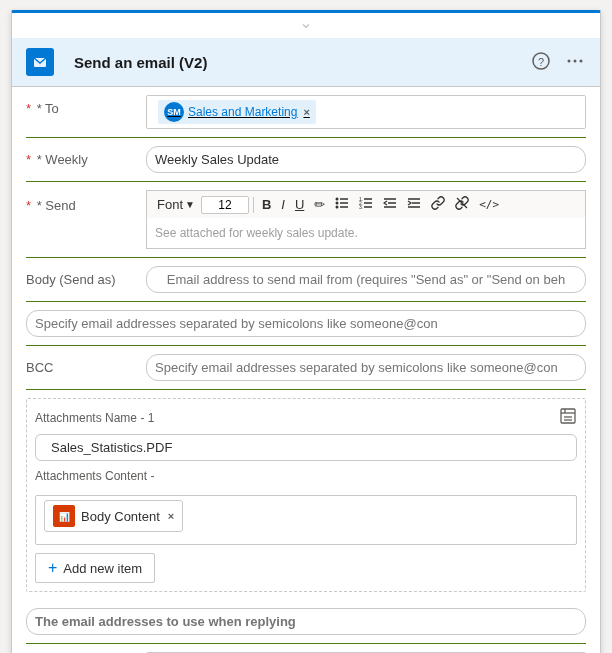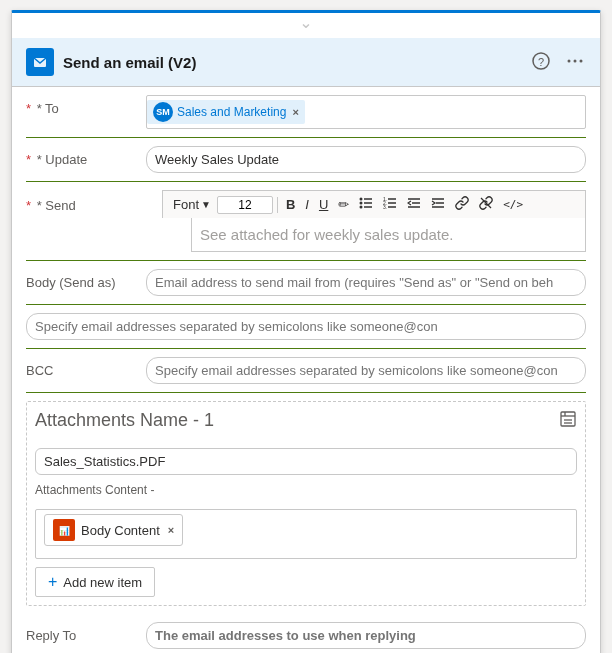--- a/index.html
+++ b/index.html
@@ -24,21 +24,21 @@
       display: flex;
       align-items: center;
       justify-content: space-between;
       padding: 10px 14px;
       background: #e6f2fb;
       border-bottom: 1px solid #c8c8c8;
     }
     .card-header-left {
       display: flex;
       align-items: center;
-      gap: 9px;
+      gap: 20px;
     }
     .app-icon {
       width: 28px;
       height: 28px;
       background: #0078d4;
       border-radius: 3px;
       display: flex;
       align-items: center;
       justify-content: center;
       color: white;
@@ -95,24 +95,25 @@
       font-size: 13px;
       color: #323130;
       background: #ffffff;
       outline: none;
     }
     .tag-input {
       display: flex;
       align-items: center;
       border: 1px solid #c8c8c8;
       border-radius: 2px;
-      padding: 4px 0;
+      padding: 4px 11px;
       background: #fff;
       flex-wrap: wrap;
       gap: 4px;
+      text-decoration: underline;
     }
     .tag {
       display: flex;
       align-items: center;
       gap: 4px;
       background: #e1f0fb;
       border-radius: 2px;
       padding: 2px 6px;
       font-size: 12px;
       color: #0078d4;
@@ -138,21 +139,20 @@
     }
     .toolbar {
       display: flex;
       align-items: center;
       gap: 2px;
       border: 1px solid #c8c8c8;
       border-bottom: none;
       padding: 3px 6px;
       background: #faf9f8;
       flex-wrap: wrap;
-      margin-left: 16px;
     }
     .toolbar-btn {
       padding: 2px 4px;
       background: none;
       border: none;
       cursor: pointer;
       font-size: 13px;
       color: #323130;
       border-radius: 2px;
     }
@@ -164,73 +164,71 @@
       align-items: center;
       border: none;
       background: none;
       cursor: pointer;
       font-size: 13px;
       color: #323130;
       gap: 2px;
       padding: 2px 4px;
     }
     .font-size-input {
-      width: 56px;
+      width: 48px;
       border: 1px solid #c8c8c8;
       border-radius: 2px;
       padding: 1px 3px;
       font-size: 12px;
       text-align: center;
     }
     .toolbar-divider {
       width: 1px;
       height: 16px;
       background: #c8c8c8;
       margin: 0 2px;
     }
     .placeholder-text {
       color: #a19f9d;
-      font-size: 15px;
+      font-size: 12px;
       padding: 8px;
       border: 1px solid #c8c8c8;
       border-top: none;
-      margin-left: 45px;
     }
     .attachments-section {
       border: 1px dashed #c8c8c8;
       border-radius: 2px;
       margin: 8px 0;
       padding: 8px;
     }
     .attachments-header {
       display: flex;
       align-items: center;
       justify-content: space-between;
       margin-bottom: 6px;
     }
     .attachments-label {
-      font-size: 18px;
+      font-size: 12px;
       color: #605e5c;
     }
     .attachment-icon-btn {
       background: none;
       border: none;
       cursor: pointer;
       color: #605e5c;
       font-size: 15px;
     }
     .attachment-name-input {
       width: 100%;
       border: 1px solid #c8c8c8;
       border-radius: 6px;
-      padding: 5px 8px;
+      padding: 5px 15px;
       font-size: 13px;
       color: #323130;
       margin-bottom: 8px;
-      margin-top: 11px;
     }
     .attachment-content-label {
       font-size: 12px;
       color: #605e5c;
       margin-bottom: 12px;
     }
     .file-content-tag {
       display: inline-flex;
       align-items: center;
       gap: 6px;
@@ -359,21 +357,21 @@
             <span>Sales and Marketing</span>
             <span class="tag-close">×</span>
           </div>
         </div>
       </div>
     </div>
 
     <div class="field-row">
       <div class="field-label">
         <span class="required">*</span>
-        <span>* Update</span>
+        <span>* Weekly</span>
       </div>
       <div class="field-value">
         <input type="text" class="input-box" value="Weekly Sales Update" style="">
       </div>
     </div>
 
     <div class="field-row" style="align-items: flex-start;">
       <div class="field-label" style="padding-top: 8px;">
         <span class="required">*</span>
         <span>* Send</span>
@@ -447,21 +445,21 @@
           <span>See attached for weekly sales update.</span>
         </div>
       </div>
     </div>
 
     <div class="field-row">
       <div class="field-label">
         <span>Body (Send as)</span>
       </div>
       <div class="field-value">
-        <input type="text" class="input-box" style="color: #4d7c0f;" placeholder="Email address to send mail from (requires &quot;Send as&quot; or &quot;Send on beh">
+        <input type="text" class="input-box" style="color: #4d7c0f; text-align: center;" placeholder="Email address to send mail from (requires &quot;Send as&quot; or &quot;Send on beh">
       </div>
     </div>
 
     <div class="field-row">
       <div class="field-value">
         <input type="text" class="input-box" style="color: rgb(161, 159, 157);" placeholder="Specify email addresses separated by semicolons like someone@con">
       </div>
     </div>
 
     <div class="field-row">
@@ -500,23 +498,20 @@
           <span class="tag-close" style="color:#605e5c;">×</span>
         </div>
       </div>
       <button class="add-new-btn">
         <span style="font-size:16px; color:#0078d4; font-weight:300;">+</span>
         <span>Add new item</span>
       </button>
     </div>
 
     <div class="field-row">
-      <div class="field-label">
-        <span>Reply To</span>
-      </div>
       <div class="field-value">
         <input type="text" class="input-box" style="color: rgb(161, 159, 157); font-weight: bold;" placeholder="The email addresses to use when replying">
       </div>
     </div>
 
     <div class="field-row">
       <div class="field-label">
         
       </div>
       <div class="field-value">

